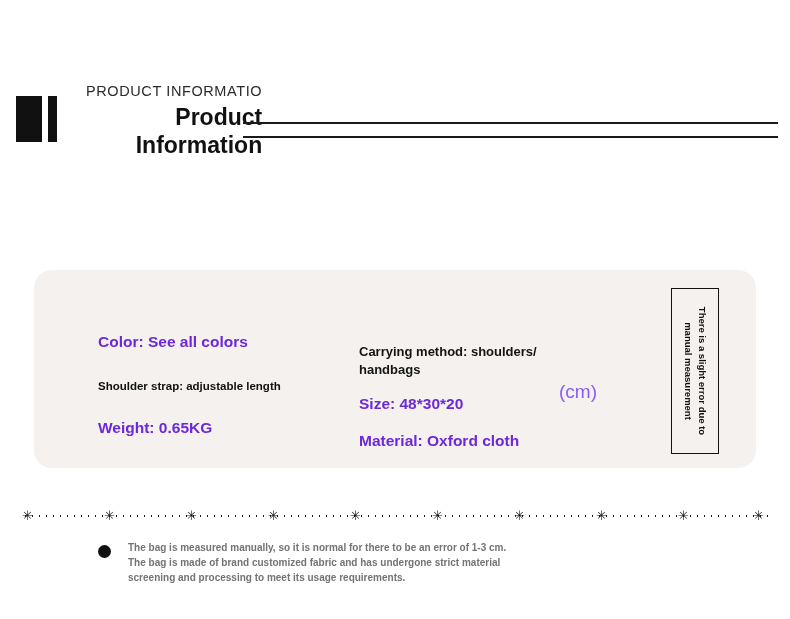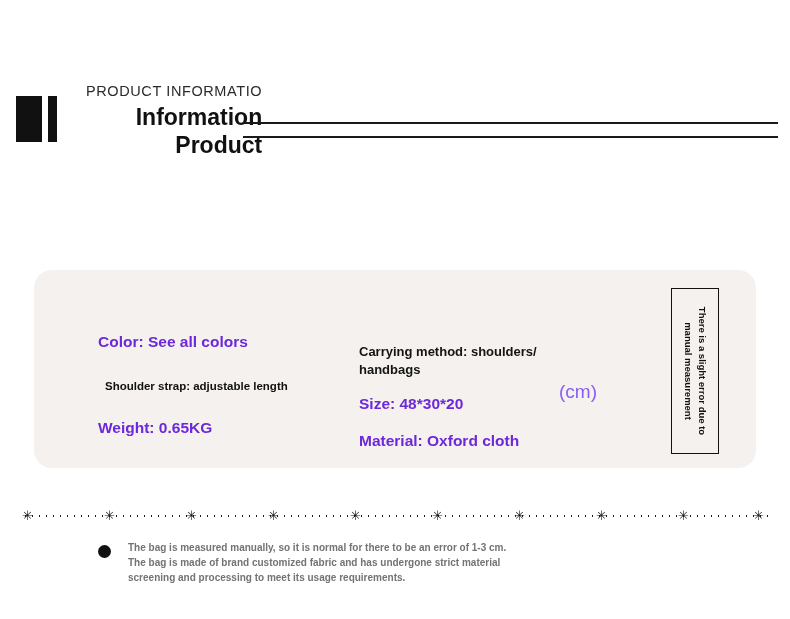--- a/index.html
+++ b/index.html
@@ -104,21 +104,20 @@
     font-size: 15.5px;
     font-weight: bold;
     color: #6d28d9;
     line-height: 1.25;
   }
   .lbl-sm {
     font-size: 11.5px;
     font-weight: bold;
     color: #111111;
     line-height: 1.3;
-    margin-left: 7px;
   }
   .lbl-md {
     font-size: 13px;
     font-weight: bold;
     color: #141414;
     line-height: 1.35;
   }
   .gap-a { height: 28px; }
   .gap-b { height: 24px; }
   .gap-c { height: 16px; }
@@ -216,22 +215,22 @@
 <body>
 
 <div class="header">
   <div class="header-bars">
     <div class="bar-wide"></div>
     <div class="bar-narrow"></div>
   </div>
   <div class="header-text">
     <div class="eyebrow">PRODUCT INFORMATIO</div>
     <div class="title">
+      <div>Product</div>
       <div>Information</div>
-      <div>Product</div>
     </div>
   </div>
   <div class="rules">
     <div class="rule"></div>
     <div class="rule"></div>
   </div>
 </div>
 
 <div class="spec-panel">
 

